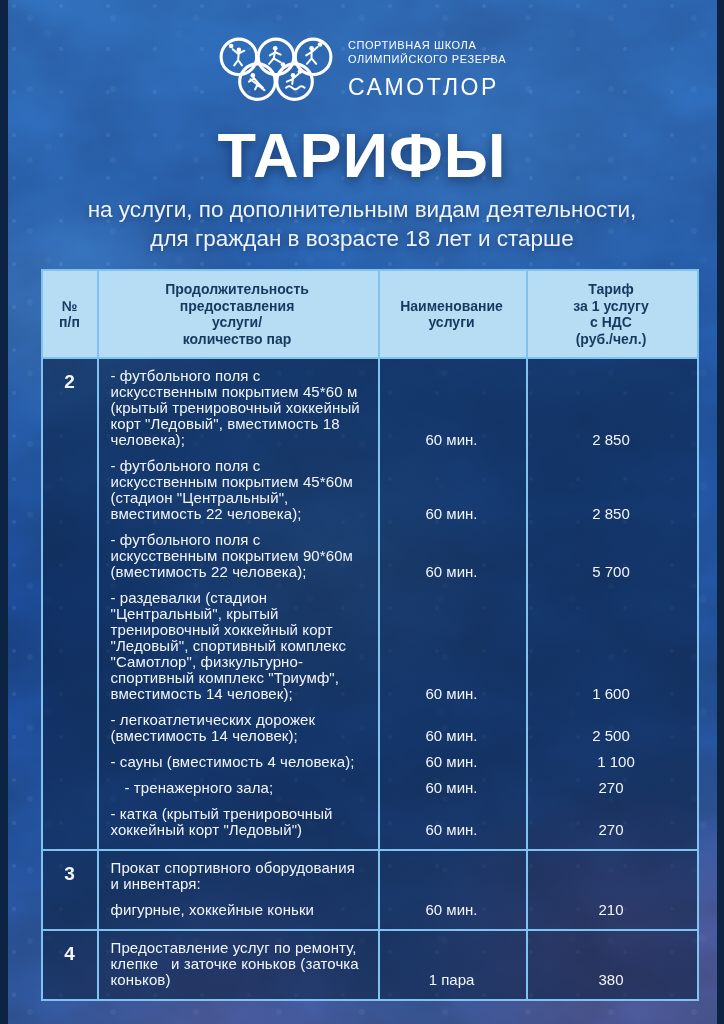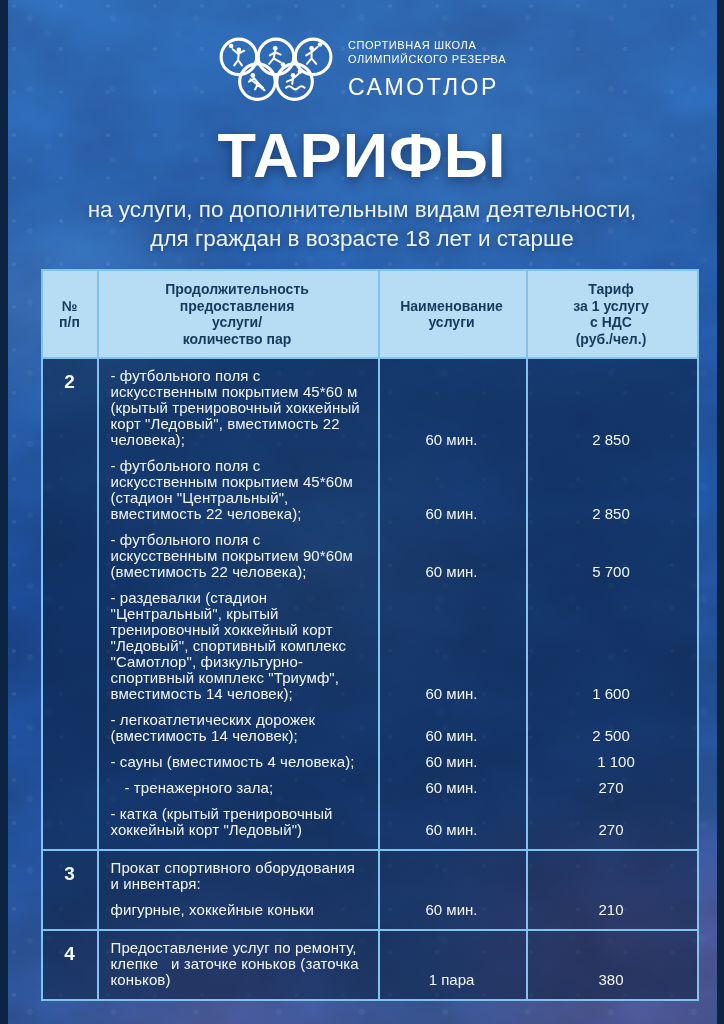--- a/index.html
+++ b/index.html
@@ -140,21 +140,21 @@
           <div>с НДС</div>
           <div>(руб./чел.)</div>
         </div>
         <div class="vl vl1"></div>
         <div class="vl vl2"></div>
         <div class="vl vl3"></div>
       </div>
     <div id="tbody">
         <div class="trow">
           <div class="cell-num" style="grid-row: 1 / span 8;">2</div>
-          <div class="cell-name" style="grid-row: 1;">- футбольного поля с искусственным покрытием 45*60 м (крытый тренировочный хоккейный корт "Ледовый", вместимость 22 человека);</div>
+          <div class="cell-name" style="grid-row: 1;">- футбольного поля с искусственным покрытием 45*60 м (крытый тренировочный хоккейный корт "Ледовый", вместимость 18 человека);</div>
           <div class="cell-dur" style="grid-row: 1;">60 мин.</div>
           <div class="cell-price" style="grid-row: 1;">2 850</div>
           <div class="cell-name" style="grid-row: 2;">- футбольного поля с искусственным покрытием 45*60м (стадион "Центральный", вместимость 22 человека);</div>
           <div class="cell-dur" style="grid-row: 2;">60 мин.</div>
           <div class="cell-price" style="grid-row: 2;">2 850</div>
           <div class="cell-name" style="grid-row: 3;">- футбольного поля с искусственным покрытием 90*60м (вместимость 22 человека);</div>
           <div class="cell-dur" style="grid-row: 3;">60 мин.</div>
           <div class="cell-price" style="grid-row: 3;">5 700</div>
           <div class="cell-name" style="grid-row: 4;">- раздевалки (стадион "Центральный", крытый тренировочный хоккейный корт "Ледовый", спортивный комплекс "Самотлор", физкультурно-спортивный комплекс "Триумф", вместимость&nbsp;14 человек);</div>
           <div class="cell-dur" style="grid-row: 4;">60 мин.</div>

